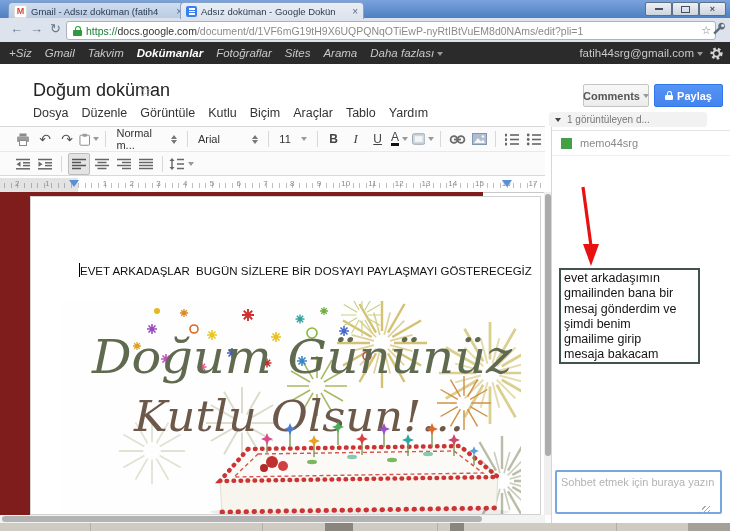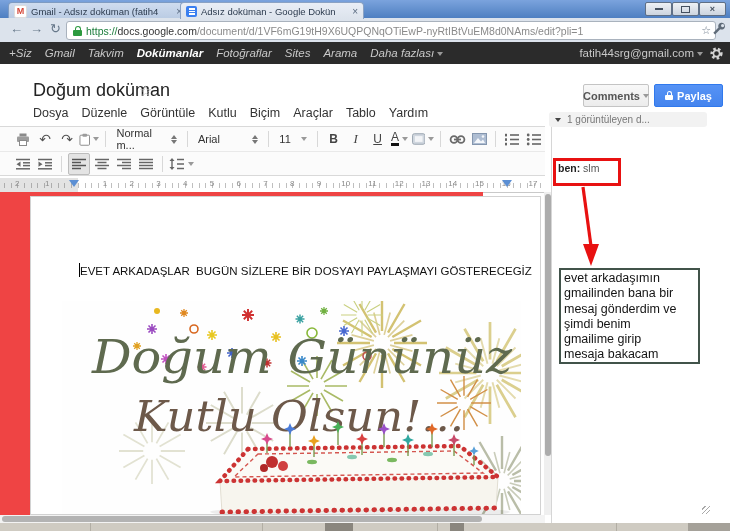--- a/index.html
+++ b/index.html
@@ -83,21 +83,21 @@
   #ruler .margin{position:absolute;left:0;top:0;width:78px;height:14px;background:#e3e3e3;}
   #ruler .ticks{position:absolute;left:78px;right:0;top:5px;height:5px;
      background:repeating-linear-gradient(90deg,#bfbfbf 0 1px,transparent 1px 6.7px);}
   #ruler .ticksL{position:absolute;left:4px;width:74px;top:5px;height:5px;
      background:repeating-linear-gradient(90deg,#adadad 0 1px,transparent 1px 6.7px);}
   .rnum{position:absolute;top:1px;font-size:8px;color:#8a8a8a;transform:translateX(-50%);}
   .mnum{position:absolute;top:1px;font-size:8px;color:#8a8a8a;}
   .rmarker{position:absolute;top:2px;width:0;height:0;border-left:5px solid transparent;border-right:5px solid transparent;border-top:7px solid #5b8fd4;}
 
   
-  #canvas{left:0;top:192px;width:483px;height:323px;background:#ef4444;}
+  #canvas{left:0;top:192px;width:483px;height:323px;background:#7f1d1d;}
   #page{position:absolute;left:30px;top:4px;width:511px;height:319px;background:#fff;border:1px solid #d2d2d2;box-sizing:border-box;overflow:hidden;}
   #docline{position:absolute;left:49px;top:68px;font-size:11.5px;color:#111;white-space:pre;}
   #caret{position:absolute;left:48px;top:66px;width:1px;height:14px;background:#000;}
   #docimg{position:absolute;left:31px;top:104px;width:459px;height:215px;}
 
   
   #vsb{left:544px;top:192px;width:8px;height:323px;background:#efefef;}
   #vsb .thumb{position:absolute;left:1px;top:2px;width:6px;height:262px;background:#acacac;border-radius:3px;}
   #hsb{left:0;top:515px;width:545px;height:8px;background:#f3f3f3;}
   #hsb .thumb{position:absolute;left:2px;top:1px;width:480px;height:6px;background:#b3b3b3;border-radius:3px;}
@@ -519,37 +519,39 @@
   <div class="abs" id="hsb">
       <span class="thumb"></span>
     </div>
   <div class="abs" id="sb-divider"></div>
 
   <div class="abs" id="sidebar">
     <div id="viewers-pill">
       <span class="tri"></span>
       <span>1 görüntüleyen d...</span>
     </div>
-
-    <div id="redbox">
-      <b>ben:</b><span> slm</span>
-    </div>
+    <div id="viewer-row">
+      <span id="presence"></span>
+      <span id="viewer-name">memo44srg</span>
+    </div>
+
 
     <svg id="arrow-svg" width="60" height="85" viewBox="0 0 60 85">
       <line x1="31" y1="2" x2="39" y2="61" stroke="#e81111" stroke-width="3.2"></line>
       <polygon points="31,59 47,59 39,81" fill="#e81111"></polygon>
     </svg>
 
     <div id="notebox">evet arkadaşımın
 gmailinden bana bir
 mesaj gönderdim ve
 şimdi benim
 gmailime girip
 mesaja bakacam</div>
 
+    <textarea id="chatinput" placeholder="Sohbet etmek için buraya yazın" style=""></textarea>
     <span id="resize-grip"></span>
   </div>
 
   <div class="abs" id="taskbar">
     <span class="seg" style="left:90px;width:1px;background:#b2aea4;"></span>
     <span class="seg" style="left:262px;width:1px;background:#b2aea4;"></span>
     <span class="seg" style="left:325px;width:28px;background:#8a867e;"></span>
     <span class="seg" style="left:437px;width:1px;background:#b2aea4;"></span>
     <span class="seg" style="left:450px;width:14px;background:#8a867e;"></span>
     <span class="seg" style="left:616px;width:1px;background:#b2aea4;"></span>

